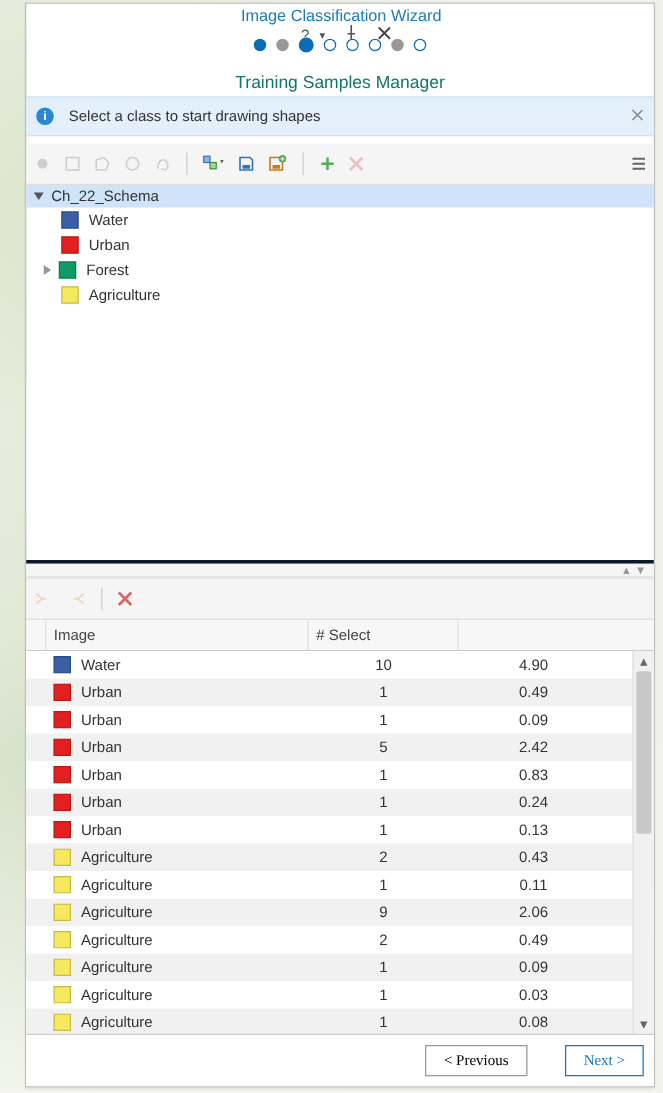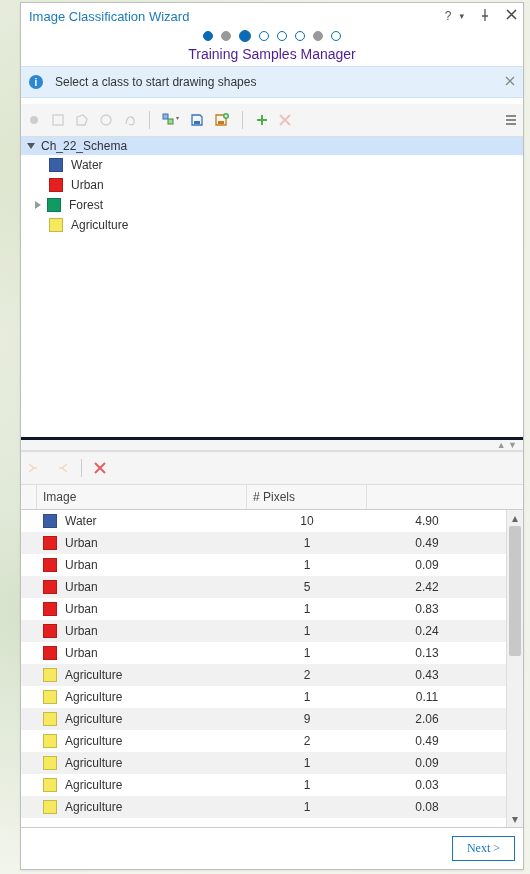--- a/index.html
+++ b/index.html
@@ -31,20 +31,21 @@
     border: 1px solid #bfbfbf;
     display: flex;
     flex-direction: column;
     box-shadow: 0 1px 2px rgba(0,0,0,.08);
   }
   .titlebar {
     display: flex;
     align-items: center;
     padding: 2px 6px 0 8px;
     height: 22px;
+    flex-direction: column;
   }
   .title {
     color: #1a7bb9;
     font-size: 13px;
     flex: 1;
   }
   .title-icons span, .title-icons svg {
     margin-left: 8px;
     color: #555;
     cursor: pointer;
@@ -60,22 +61,22 @@
     width: 8px; height: 8px; border-radius: 50%;
     border: 1px solid #0b6cb5;
     background: #fff;
   }
   .dot.done { background:#0b6cb5; }
   .dot.current { background:#0b6cb5; width:10px;height:10px;margin-top:-1px;}
   .dot.dimfill { border-color:#999; background:#999; }
   .step-label {
     text-align: center;
     font-size: 14px;
-    color: #4c1d95;
-    margin-top: 4px;
+    color: #0f766e;
+    margin-top: 15px;
     margin-bottom: 4px;
   }
   .info-bar {
     background: #e3f0fb;
     border-top: 1px solid #cfe3f4;
     border-bottom: 1px solid #cfe3f4;
     display: flex;
     align-items: center;
     padding: 0 8px;
     height: 30px;
@@ -340,21 +341,21 @@
         <svg width="12" height="12">
           <path d="M1 1 L11 11 M11 1 L1 11" stroke="#e06060" stroke-width="2"></path>
         </svg>
       </span>
   </div>
 
   <div class="table-outer">
     <div class="table-head">
       <div></div>
       <div>Image</div>
-      <div style="justify-content:start;"># Pixels</div>
+      <div style="justify-content:start;"># Select</div>
     </div>
     <div class="table-scroll">
       <div class="table-body" id="table-body">
           <div class="row">
             <div></div>
             <div>
               <div class="swatch" style="background: rgb(58, 95, 166);"></div>
               <span>Water</span>
             </div>
             <div class="c-samples">10</div>
@@ -482,16 +483,17 @@
         <div class="sb-btn">▴</div>
         <div class="sb-track">
             <div class="sb-thumb"></div>
           </div>
         <div class="sb-btn">▾</div>
       </div>
     </div>
   </div>
 
   <div class="footer">
+    <button class="nav">&lt; Previous</button>
     <button class="nav primary">Next &gt;</button>
   </div>
 
 </div>
 
 </body></html>

